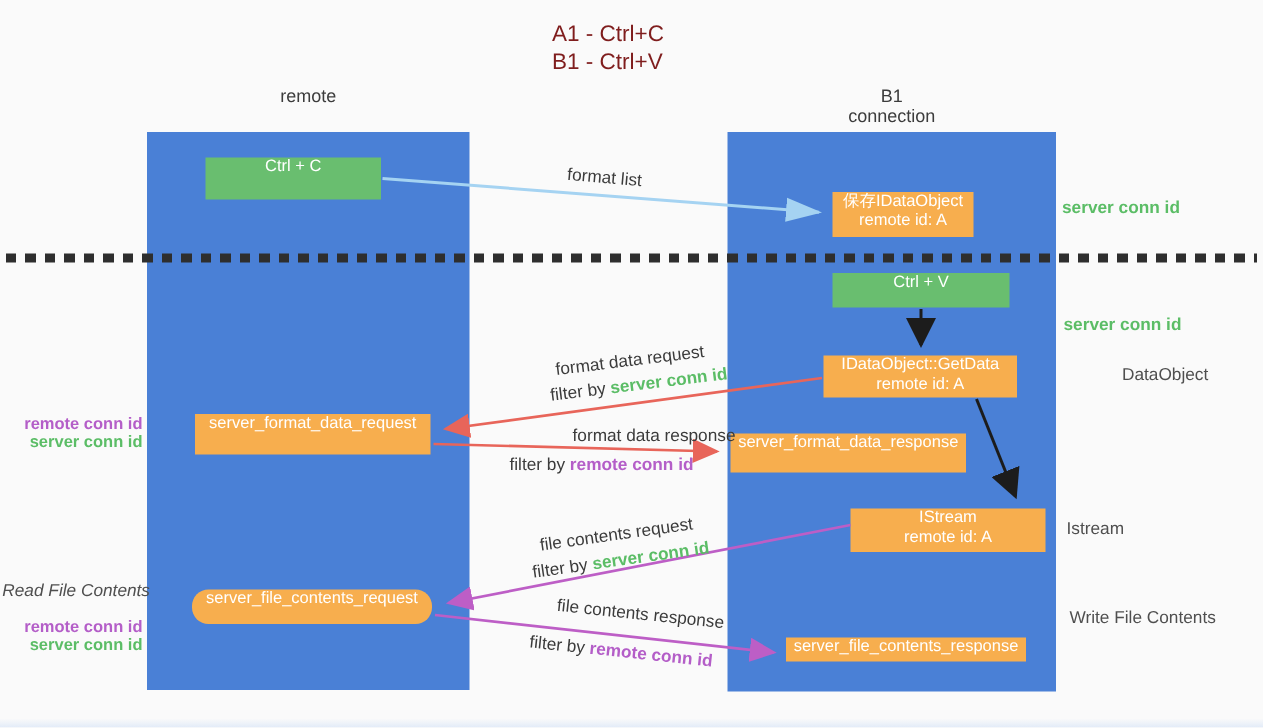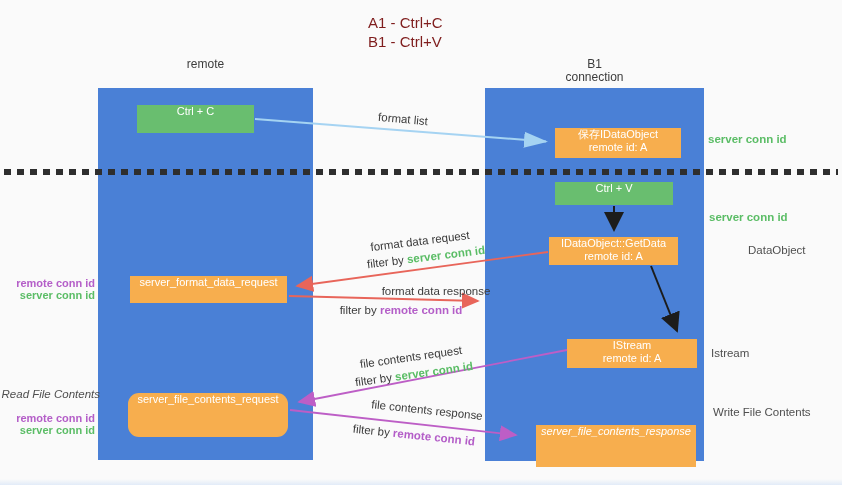--- a/index.html
+++ b/index.html
@@ -42,28 +42,28 @@
   }
   .node{
     position:absolute;z-index:3;
     color:#ffffff;font-size:11px;line-height:13px;
     display:flex;flex-direction:column;align-items:center;justify-content:flex-start;
     text-align:center;white-space:nowrap;
   }
   .node.green{background:#69be6f;}
   .node.orange{background:#f7ae4e;}
   #node-ctrl-c{left:137px;top:105px;width:117px;height:28px;}
-  #node-save-dataobject{left:555px;top:128px;width:126px;height:30px;}
+  #node-save-dataobject{left:555px;top:128px;width:94px;height:30px;}
   #node-ctrl-v{left:555px;top:182px;width:118px;height:23px;}
   #node-getdata{left:549px;top:237px;width:129px;height:28px;}
   #node-format-request{left:130px;top:276px;width:157px;height:27px;}
   #node-format-response{left:487px;top:289px;width:157px;height:26px;}
   #node-istream{left:567px;top:339px;width:130px;height:29px;}
-  #node-file-request{left:128px;top:393px;width:160px;height:44px;border-radius:11px;}
-  #node-file-response{left:536px;top:425px;width:160px;height:42px;font-style:italic;}
+  #node-file-request{left:128px;top:393px;width:160px;height:23px;border-radius:11px;}
+  #node-file-response{left:524px;top:425px;width:160px;height:16px;}
   svg#arrows{
     position:absolute;left:0;top:0;z-index:5;pointer-events:none;
   }
   .side-label{
     position:absolute;z-index:6;white-space:nowrap;
     font-size:11.5px;color:#4f4f4f;
   }
   .conn-ids{
     position:absolute;z-index:6;text-align:right;
     font-size:11px;font-weight:bold;line-height:12px;white-space:nowrap;
@@ -123,20 +123,23 @@
   <div class="node green" id="node-ctrl-v">
     <span>Ctrl + V</span>
   </div>
   <div class="node orange" id="node-getdata">
     <span>IDataObject::GetData</span>
     <span>remote id: A</span>
   </div>
   <div class="node orange" id="node-format-request">
     <span>server_format_data_request</span>
   </div>
+  <div class="node orange" id="node-format-response">
+    <span>server_format_data_response</span>
+  </div>
   <div class="node orange" id="node-istream">
     <span>IStream</span>
     <span>remote id: A</span>
   </div>
   <div class="node orange" id="node-file-request">
     <span>server_file_contents_request</span>
   </div>
   <div class="node orange" id="node-file-response">
     <span>server_file_contents_response</span>
   </div>

